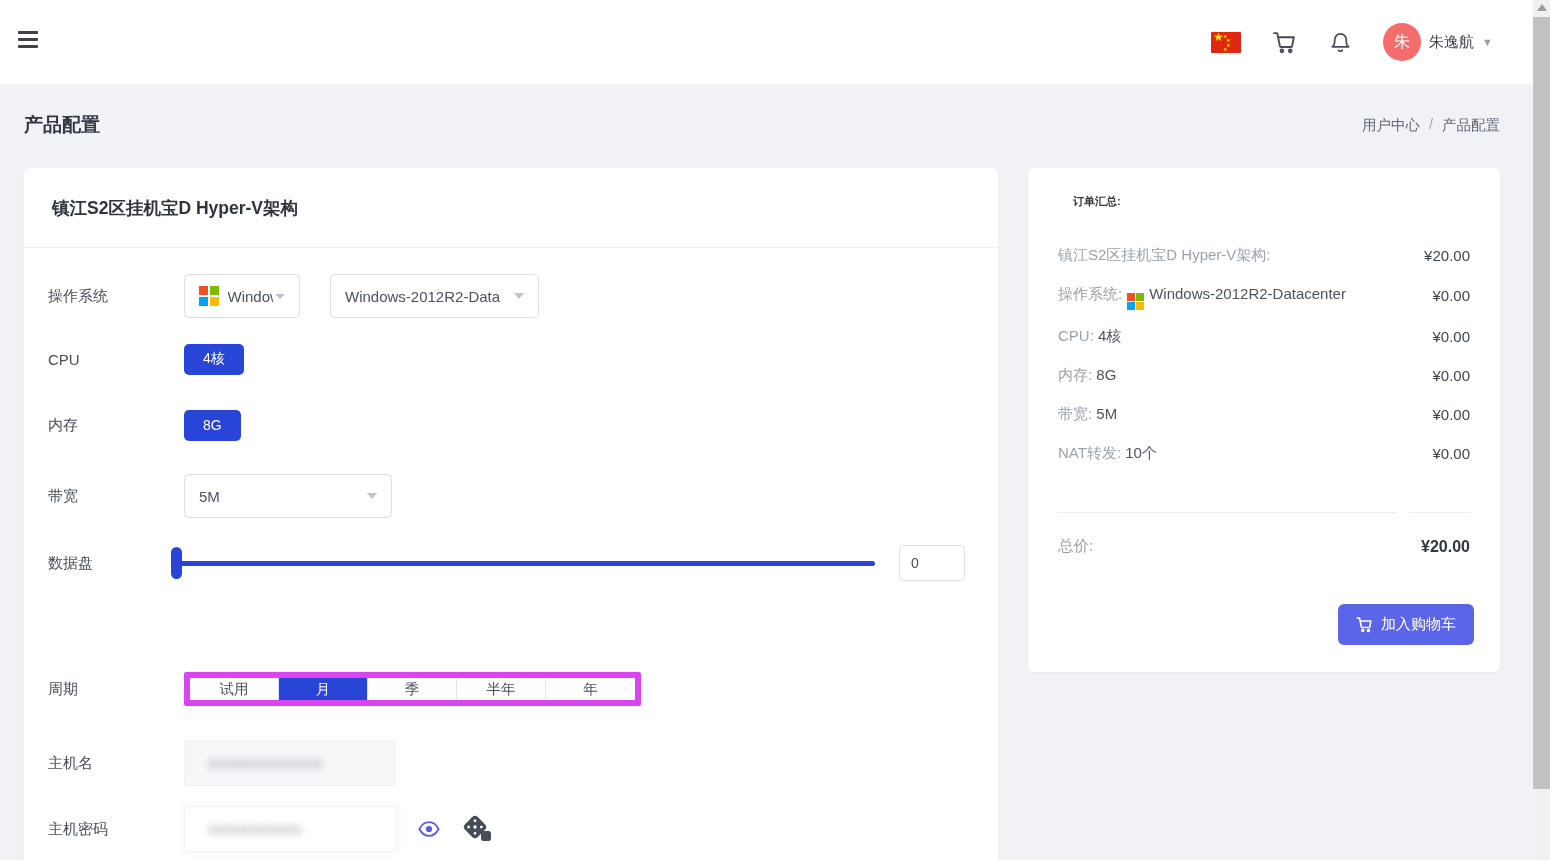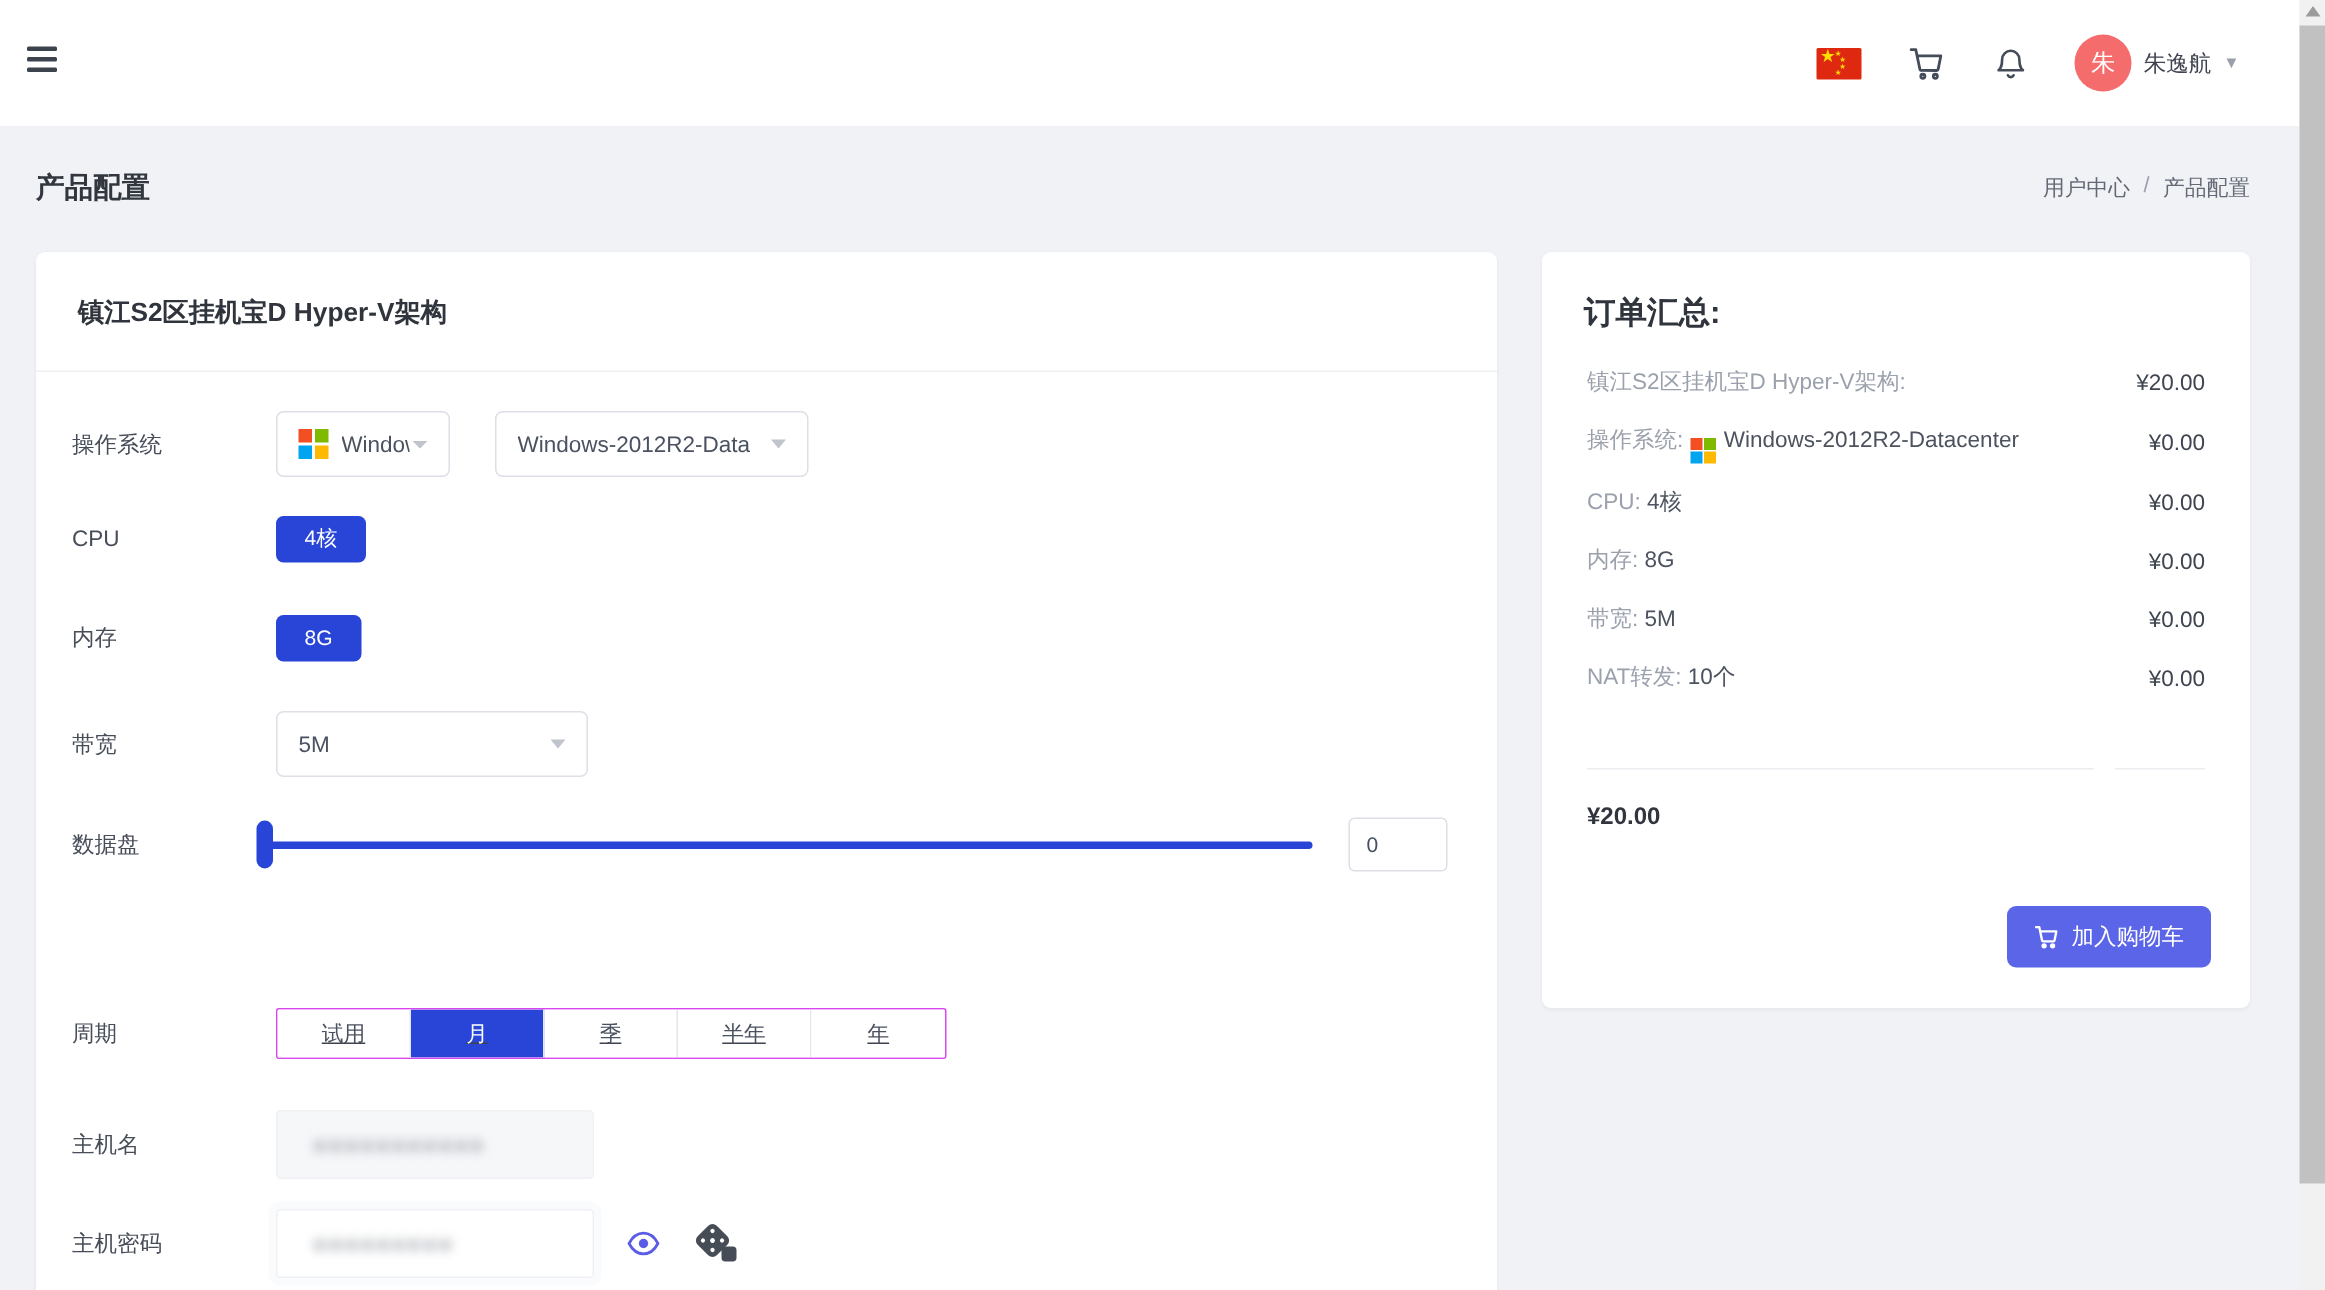--- a/index.html
+++ b/index.html
@@ -59,36 +59,36 @@
   
   .slider-zone { position:relative; height:34px; flex:1; display:flex; align-items:center; }
   .slider-track { position:absolute; left:6px; width:698px; height:5px; background:#2845d8; border-radius:3px; top:15px; }
   .slider-handle { position:absolute; left:0px; top:1px; width:11px; height:32px; background:#2845d8;
                    border-radius:6px; cursor:pointer; }
   .slider-input { position:absolute; left:728px; top:-1px; width:66px; height:36px; border:1px solid #dcdfe6;
                   border-radius:4px; font-size:14px; color:#46505e; padding-left:11px;
                   font-family:"Liberation Sans",sans-serif; }
 
   
-  .seg { display:flex; border:1px solid #d946ef; border-radius:2px; overflow:hidden; height:34px;text-decoration:underline; }
+  .seg { display:flex; border:6px solid #d946ef; border-radius:2px; overflow:hidden; height:34px; }
   .seg .opt { width:89px; display:flex; align-items:center; justify-content:center; font-size:14.5px;
               color:#4a5160; background:#fff; border-right:1px solid #e2e5ec; cursor:pointer; }
   .seg .opt:last-child { border-right:none; }
   .seg .opt.active { background:#2845d8; color:#fff; }
 
   
   .masked-input { width:212px; height:46px; border-radius:3px; display:flex; align-items:center; padding-left:24px; }
   .masked-input.grey { background:#f6f7f9; border:1px solid #f0f1f4; }
   .masked-input.white { background:#fff; border:1px solid #f0f1f4; box-shadow:0 0 0 5px #fafbfc; }
   .masked-text { filter:blur(4px); color:#8a8f99; font-size:14px; letter-spacing:2px; user-select:none; }
 
   .pw-icons { display:flex; align-items:center; gap:22px; margin-left:22px; }
 
   
-  .sum-title { position:absolute; top:26px; left:28px; font-size:21px; font-weight:bold; color:#2f343d; }
+  .sum-title { position:absolute; top:26px; left:45px; font-size:11px; font-weight:bold; color:#2f343d; }
   .sum-items { position:absolute; top:74px; left:30px; right:30px; }
   .sum-row { display:flex; align-items:center; margin-bottom:13px; min-height:26px; }
   .sum-left { flex:1; font-size:15px; line-height:26px; padding-right:8px; }
   .sum-key { color:#9ba1ac; }
   .sum-val { color:#4c535e; }
   .sum-price { width:74px; text-align:right; font-size:15px; color:#3f4651; flex:none; }
   .sum-divider { position:absolute; top:344px; left:30px; right:30px; display:flex; gap:14px; }
   .sum-divider i { border-top:1px solid #ececf0; display:block; }
   .sum-divider .dl { flex:1; } .sum-divider .dr { width:60px; }
   .sum-total { position:absolute; top:368px; left:30px; right:30px; display:flex; align-items:center; }
@@ -287,20 +287,21 @@
       <div class="sum-price">¥0.00</div>
     </div>
   </div>
 
   <div class="sum-divider">
       <i class="dl"></i>
       <i class="dr"></i>
     </div>
 
   <div class="sum-total">
+    <span class="tl">总价:</span>
     <span class="tp">¥20.00</span>
   </div>
 
   <button class="cart-btn">
     <svg width="17" height="17" viewBox="0 0 24 24" fill="none" stroke="#ffffff" stroke-width="2.2" stroke-linecap="round" stroke-linejoin="round">
       <path d="M2 3h3l2.6 12.5a1 1 0 0 0 1 .8h9.7a1 1 0 0 0 1-.8L21 7H6"></path>
       <circle cx="9.5" cy="20.5" r="1.4" fill="#fff"></circle>
         <circle cx="17.5" cy="20.5" r="1.4" fill="#fff"></circle>
     </svg>
     <span>加入购物车</span>

